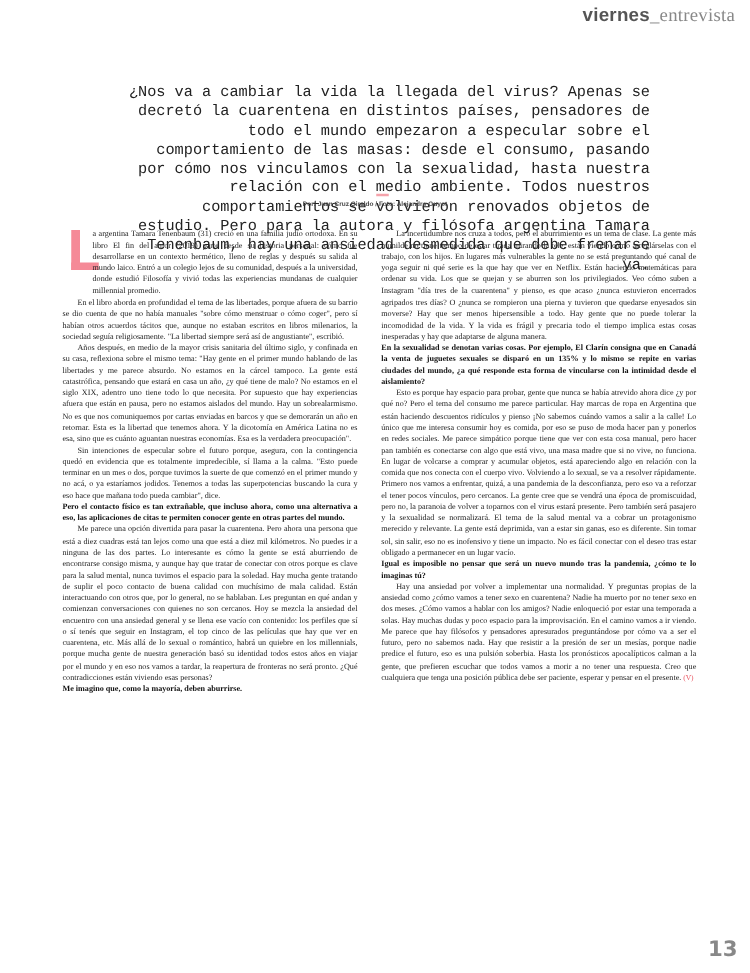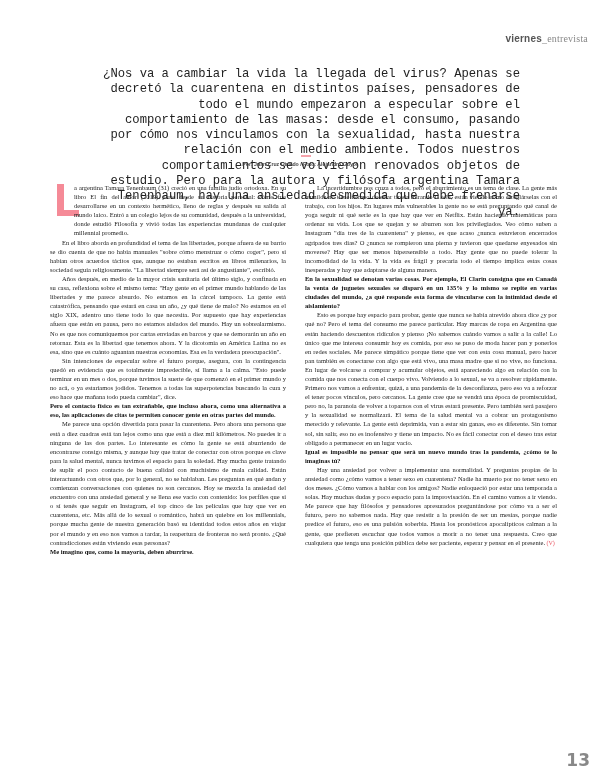--- a/index.html
+++ b/index.html
@@ -1,17 +1,17 @@
 <!DOCTYPE html>
 <html><head>
 <meta charset="utf-8">
 <style>
   html, body { margin: 0; padding: 0; background: #ffffff; }
   body { width: 600px; height: 778px; position: relative; overflow: hidden; font-family: "DejaVu Serif", serif; color: #222; }
-  .section-tag { position: absolute; top: 4px; right: 12px; font-family: "Liberation Sans", sans-serif; font-size: 10px; color: #555; letter-spacing: 0.2px; margin-top: 29px; }
+  .section-tag { position: absolute; top: 4px; right: 12px; font-family: "Liberation Sans", sans-serif; font-size: 15px; color: #555; letter-spacing: 0.2px; }
   .section-tag .bold { font-weight: bold; color: #555; }
   .section-tag .light { font-family: "Liberation Serif", serif; color: #888; font-weight: normal; }
   .lead { position: absolute; top: 67px; left: 100px; width: 420px; text-align: right; font-family: Liberation Mono, monospace; font-size: 12.2px; line-height: 15.3px; color: #222; }
   .lead-divider { position: absolute; top: 155px; left: 301px; width: 10px; height: 1.5px; background: #f5a3ab; }
   .byline { position: absolute; top: 161px; left: 0; width: 600px; text-align: center; font-family: "Liberation Sans", sans-serif; font-weight: bold; font-size: 5.2px; color: #444; }
   .dropcap { position: absolute; top: 184px; left: 57px; width: 22px; height: 32px; }
   .dropcap .v { position: absolute; left: 0; top: 0; width: 7px; height: 32px; background: #f58a97; }
   .dropcap .h { position: absolute; left: 0; top: 26px; width: 22px; height: 6px; background: #f58a97; }
   .col { position: absolute; font-family: "Liberation Serif", serif; font-size: 6.5px; line-height: 9.1px; color: #222; text-align: justify; }
   .col-left { top: 183px; left: 50px; width: 236px; }

